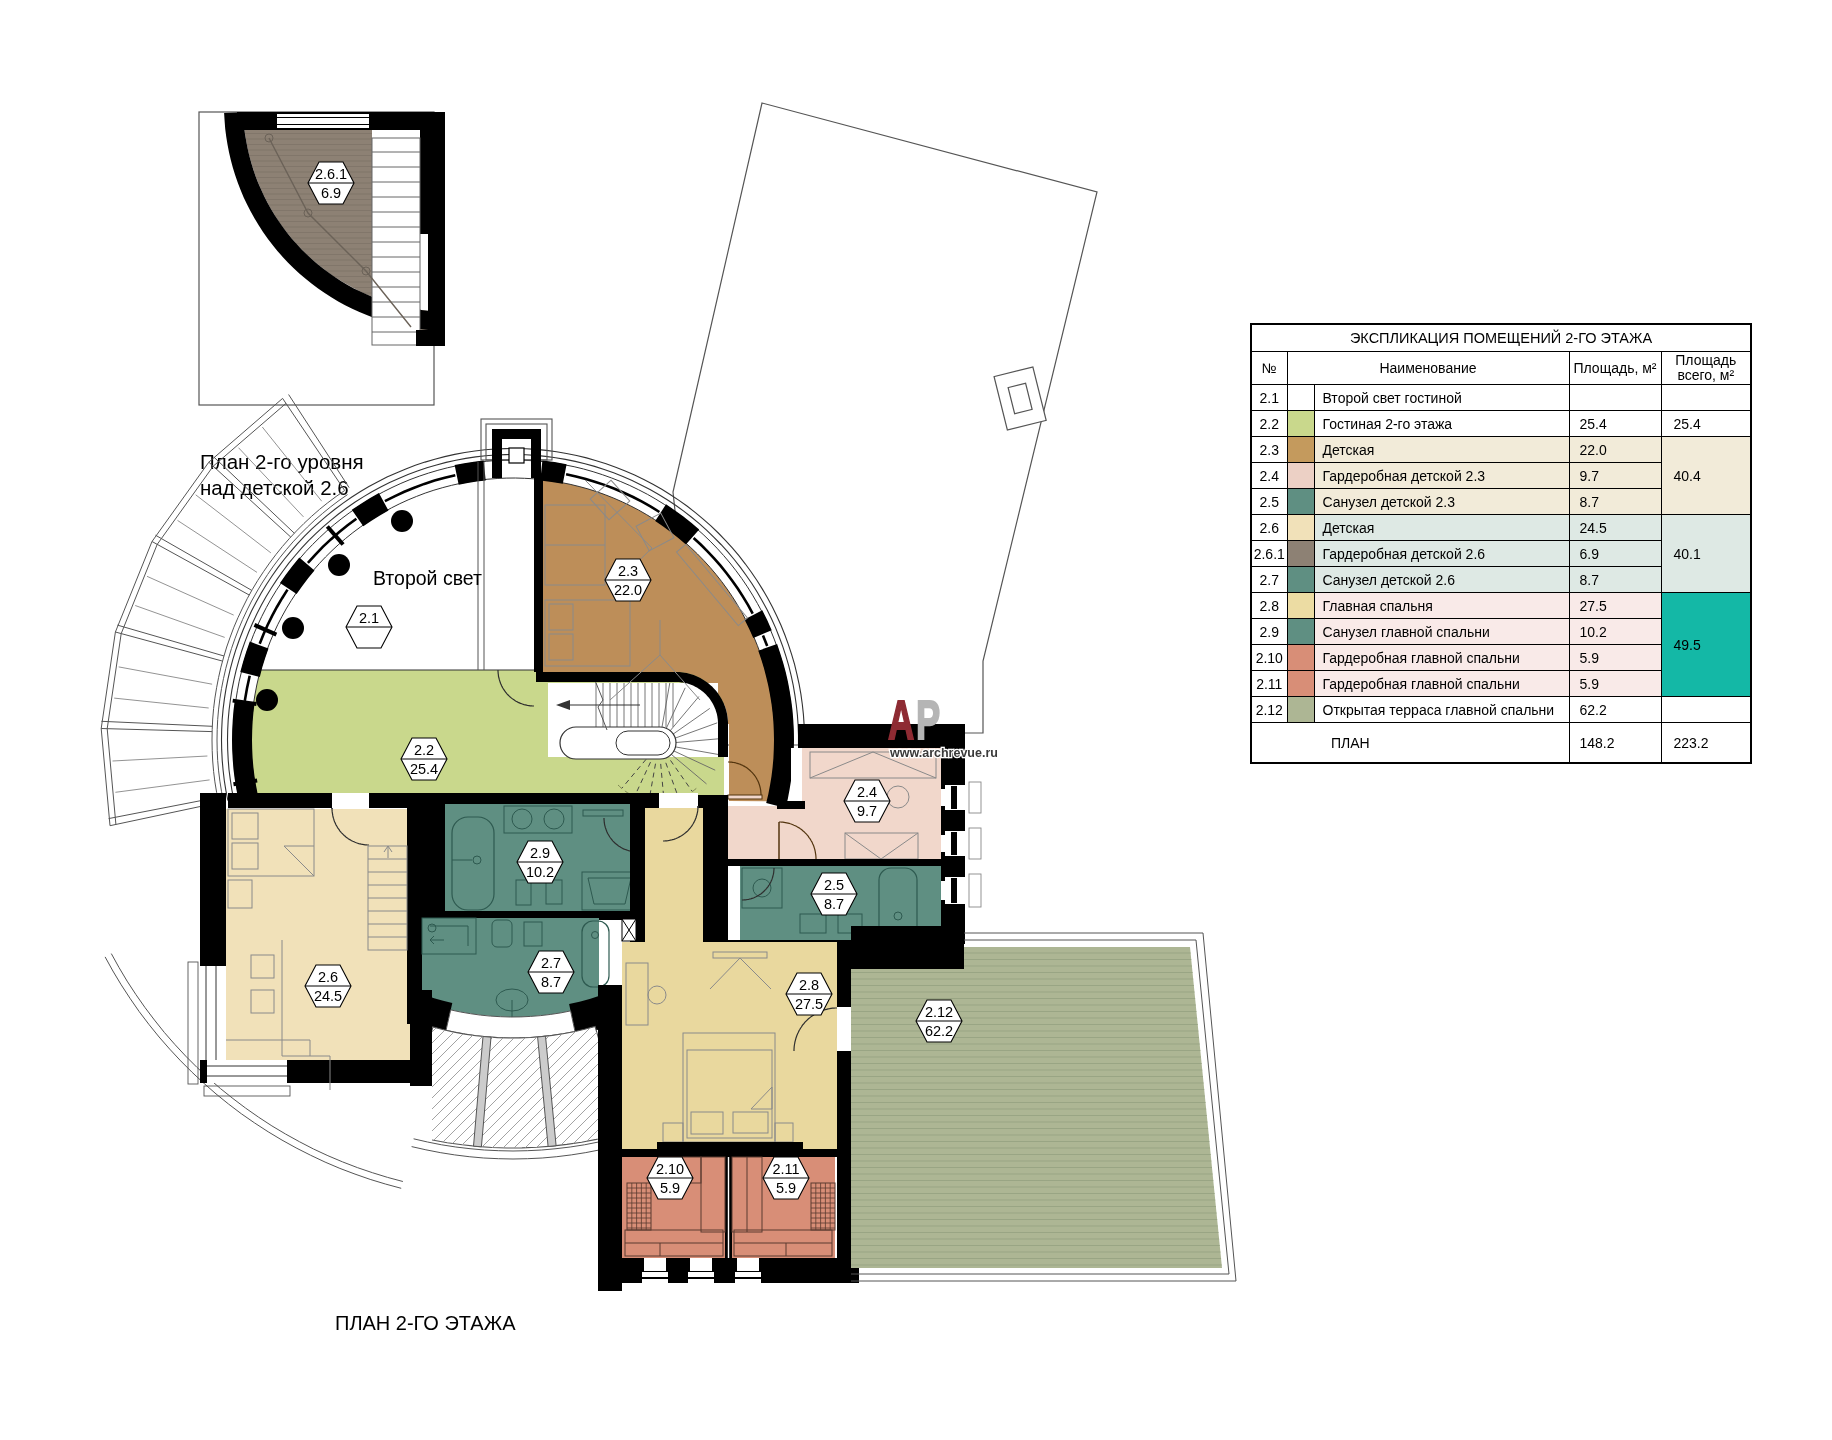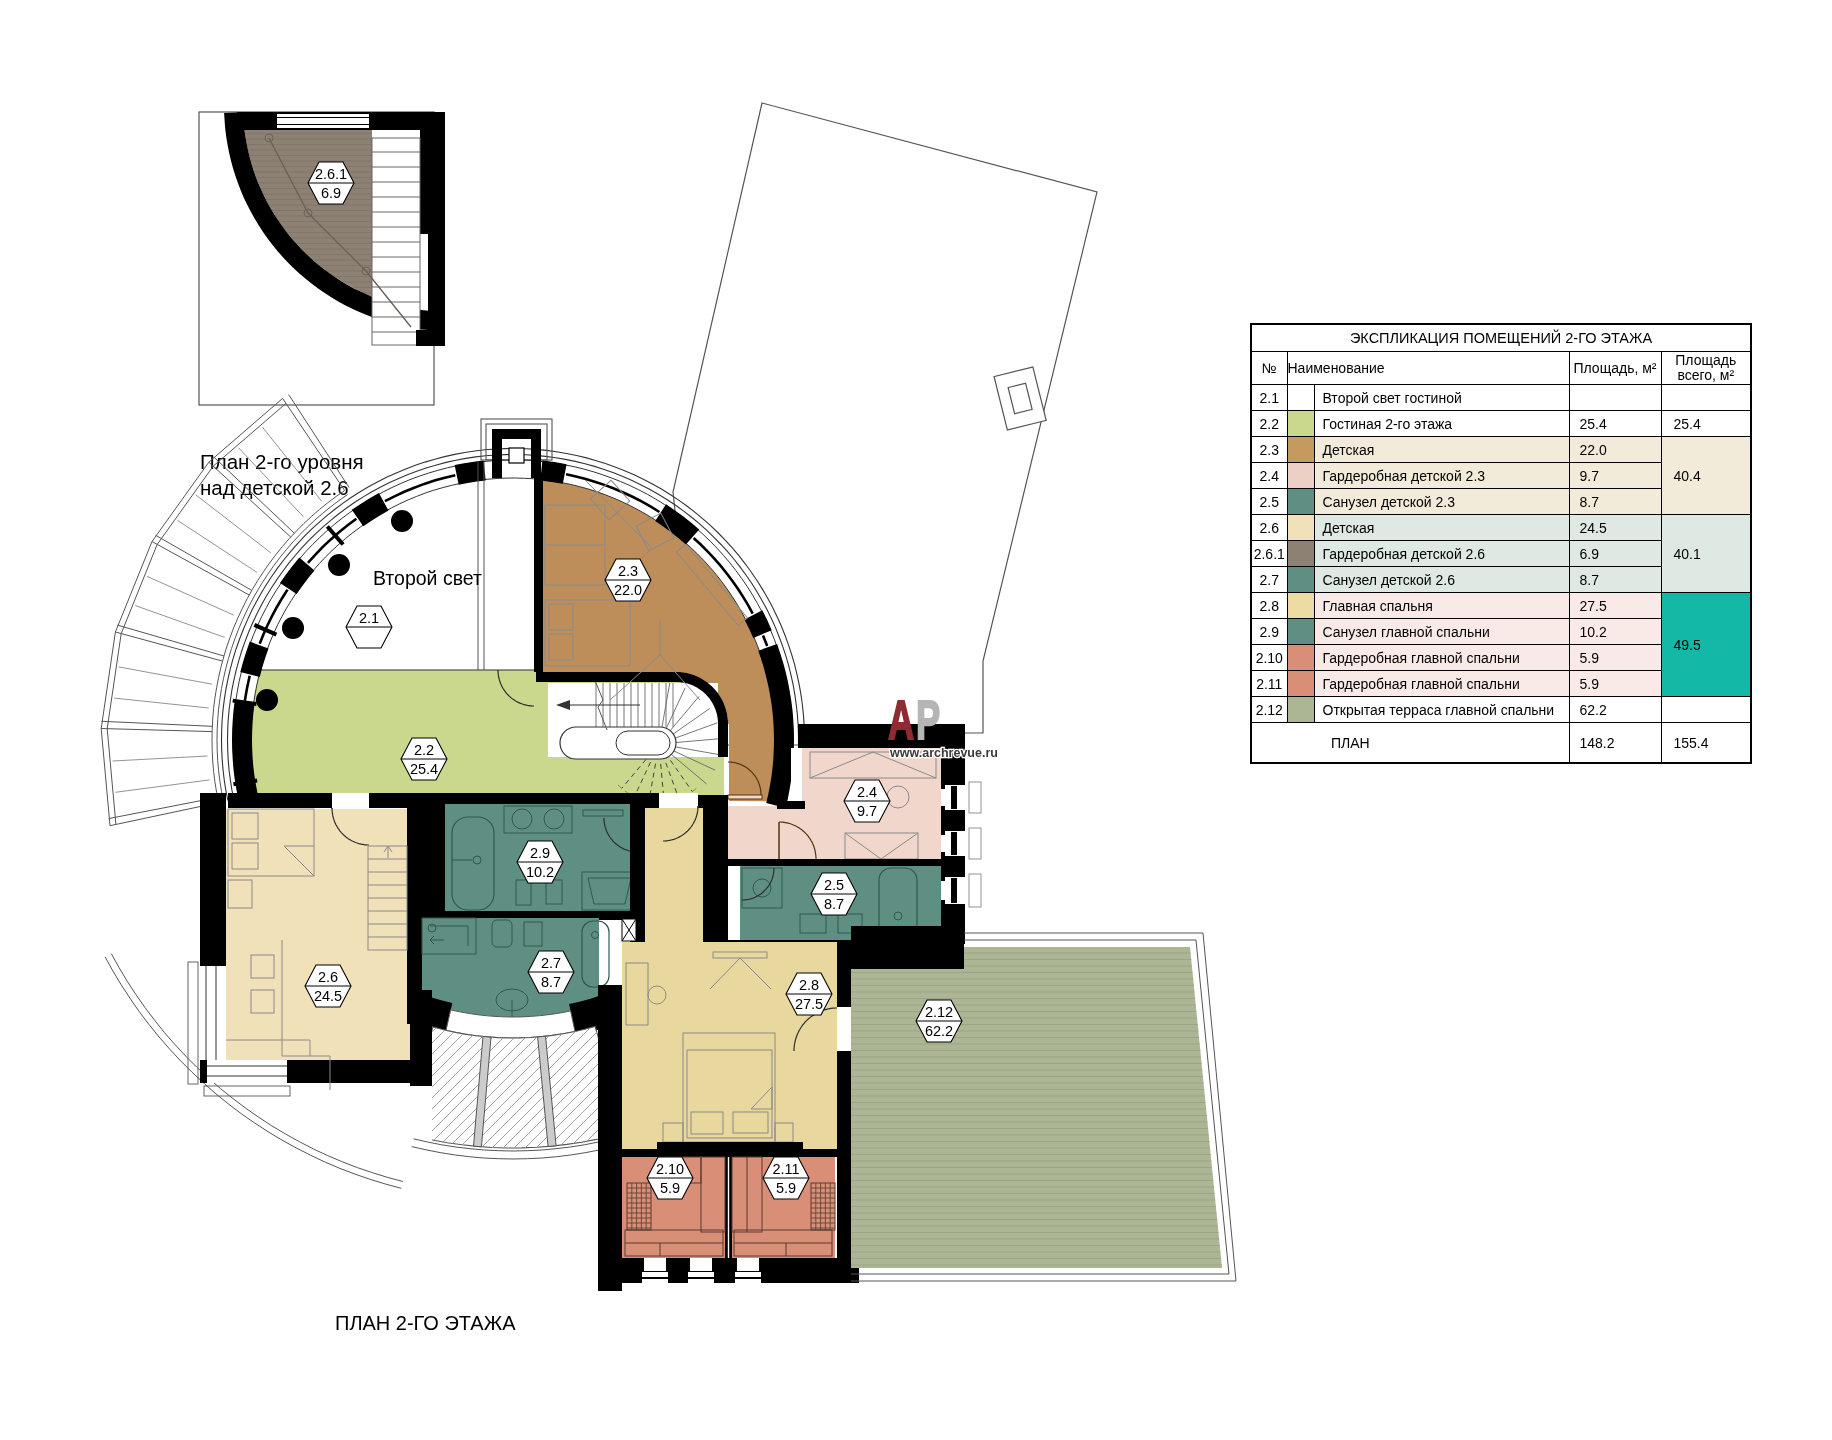--- a/index.html
+++ b/index.html
@@ -877,21 +877,21 @@
           <col style="width:255px">
           <col style="width:92px">
           <col style="width:90px">
         </colgroup>
 <tbody>
           <tr>
             <td colspan="5" class="title">ЭКСПЛИКАЦИЯ ПОМЕЩЕНИЙ 2-ГО ЭТАЖА</td>
           </tr>
 <tr class="hdr">
             <td style="text-align:center;padding:0">№</td>
-            <td colspan="2" style="text-align:left;padding:0">Наименование</td>
+            <td colspan="2" style="text-align:center;padding:0">Наименование</td>
             <td style="text-align:center;padding:0">Площадь, м²</td>
             <td style="text-align:center;padding:0">Площадь<br>всего, м²</td>
           </tr>
 <tr>
             <td class="c-num">2.1</td>
             <td class="c-sw" style=""></td>
             <td class="c-name" style="background:#fff">Второй свет гостиной</td>
             <td class="c-area" style="background:#fff"></td>
             <td class="c-tot"></td>
           </tr>
@@ -968,18 +968,18 @@
 <tr>
             <td class="c-num">2.12</td>
             <td class="c-sw" style="background:#adb694;"></td>
             <td class="c-name" style="background:#fff">Открытая терраса главной спальни</td>
             <td class="c-area" style="background:#fff">62.2</td>
             <td class="c-tot"></td>
           </tr>
 <tr>
             <td colspan="3" style="text-align:center;height:39px;padding:0 120px 0 0">ПЛАН</td>
             <td class="c-area">148.2</td>
-            <td class="c-tot">155.4</td>
+            <td class="c-tot">223.2</td>
           </tr>
 </tbody>
       </table>
 </div>
 </div>
 
 </body></html>

